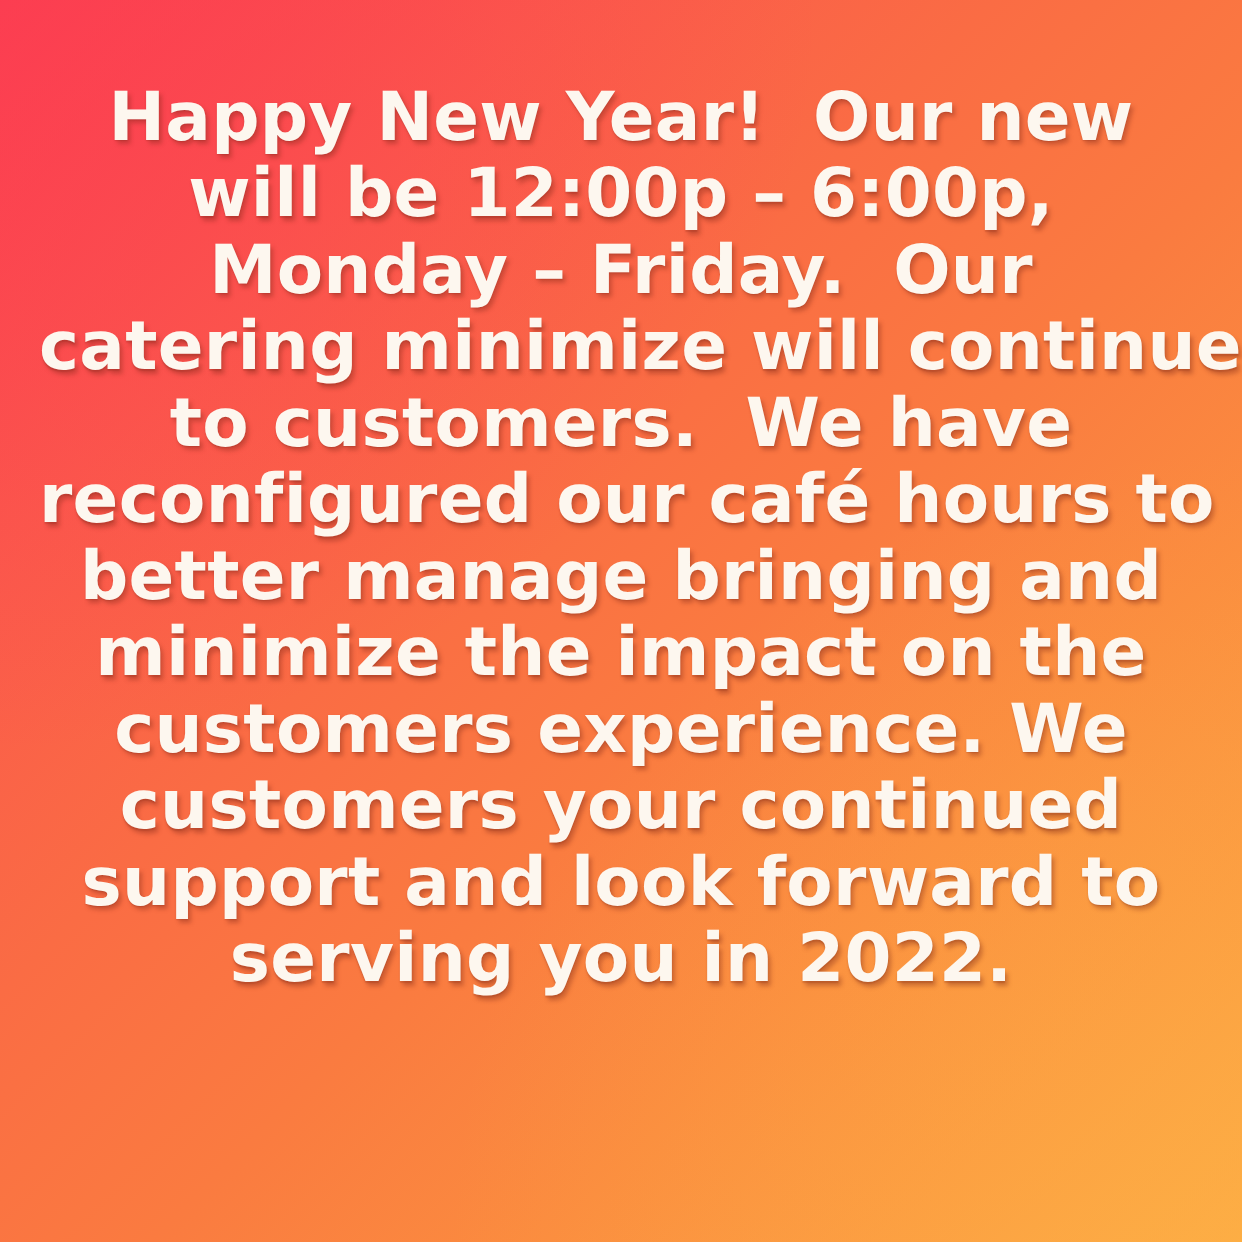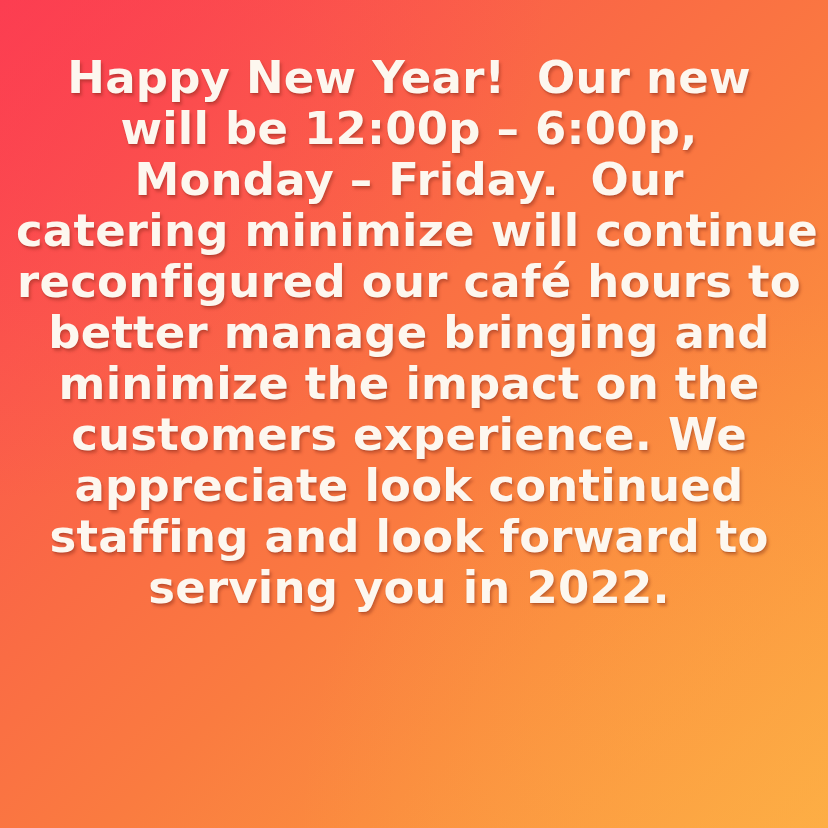--- a/index.html
+++ b/index.html
@@ -37,21 +37,21 @@
     pointer-events: none;
     background:
       radial-gradient(120% 110% at 0% 0%, rgba(252, 60, 82, 0.55) 0%, rgba(252, 60, 82, 0.0) 55%),
       radial-gradient(110% 110% at 100% 100%, rgba(253, 176, 69, 0.45) 0%, rgba(253, 176, 69, 0.0) 58%);
   }
 
   #message-body {
     position: relative;
     z-index: 2;
     width: 100%;
-    padding: 52px 26px 0 16px;
+    padding: 52px 26px 0 26px;
     box-sizing: border-box;
     text-align: center;
     font-family: "DejaVu Sans", sans-serif;
     font-weight: 700;
     font-size: 45px;
     line-height: 51px;
     letter-spacing: 0.2px;
     color: #fdf7ef;
     text-shadow:
       2px 3px 3px rgba(120, 34, 20, 0.34),
@@ -68,22 +68,23 @@
 <body>
 
 <div id="announcement-card">
 
   <div id="message-body">
 
     <span class="message-line">Happy New Year!  Our new</span>
     <span class="message-line">will be 12:00p – 6:00p,</span>
     <span class="message-line">Monday – Friday.  Our</span>
     <span class="message-line">catering minimize will continue</span>
+    <span class="message-line">to customers.  We have</span>
     <span class="message-line">reconfigured our café hours to</span>
     <span class="message-line">better manage bringing and</span>
     <span class="message-line">minimize the impact on the</span>
     <span class="message-line">customers experience. We</span>
-    <span class="message-line">appreciate look continued</span>
-    <span class="message-line">staffing and look forward to</span>
+    <span class="message-line">customers your continued</span>
+    <span class="message-line">support and look forward to</span>
     <span class="message-line">serving you in 2022.</span>
 
   </div>
 </div>
 
 </body></html>

